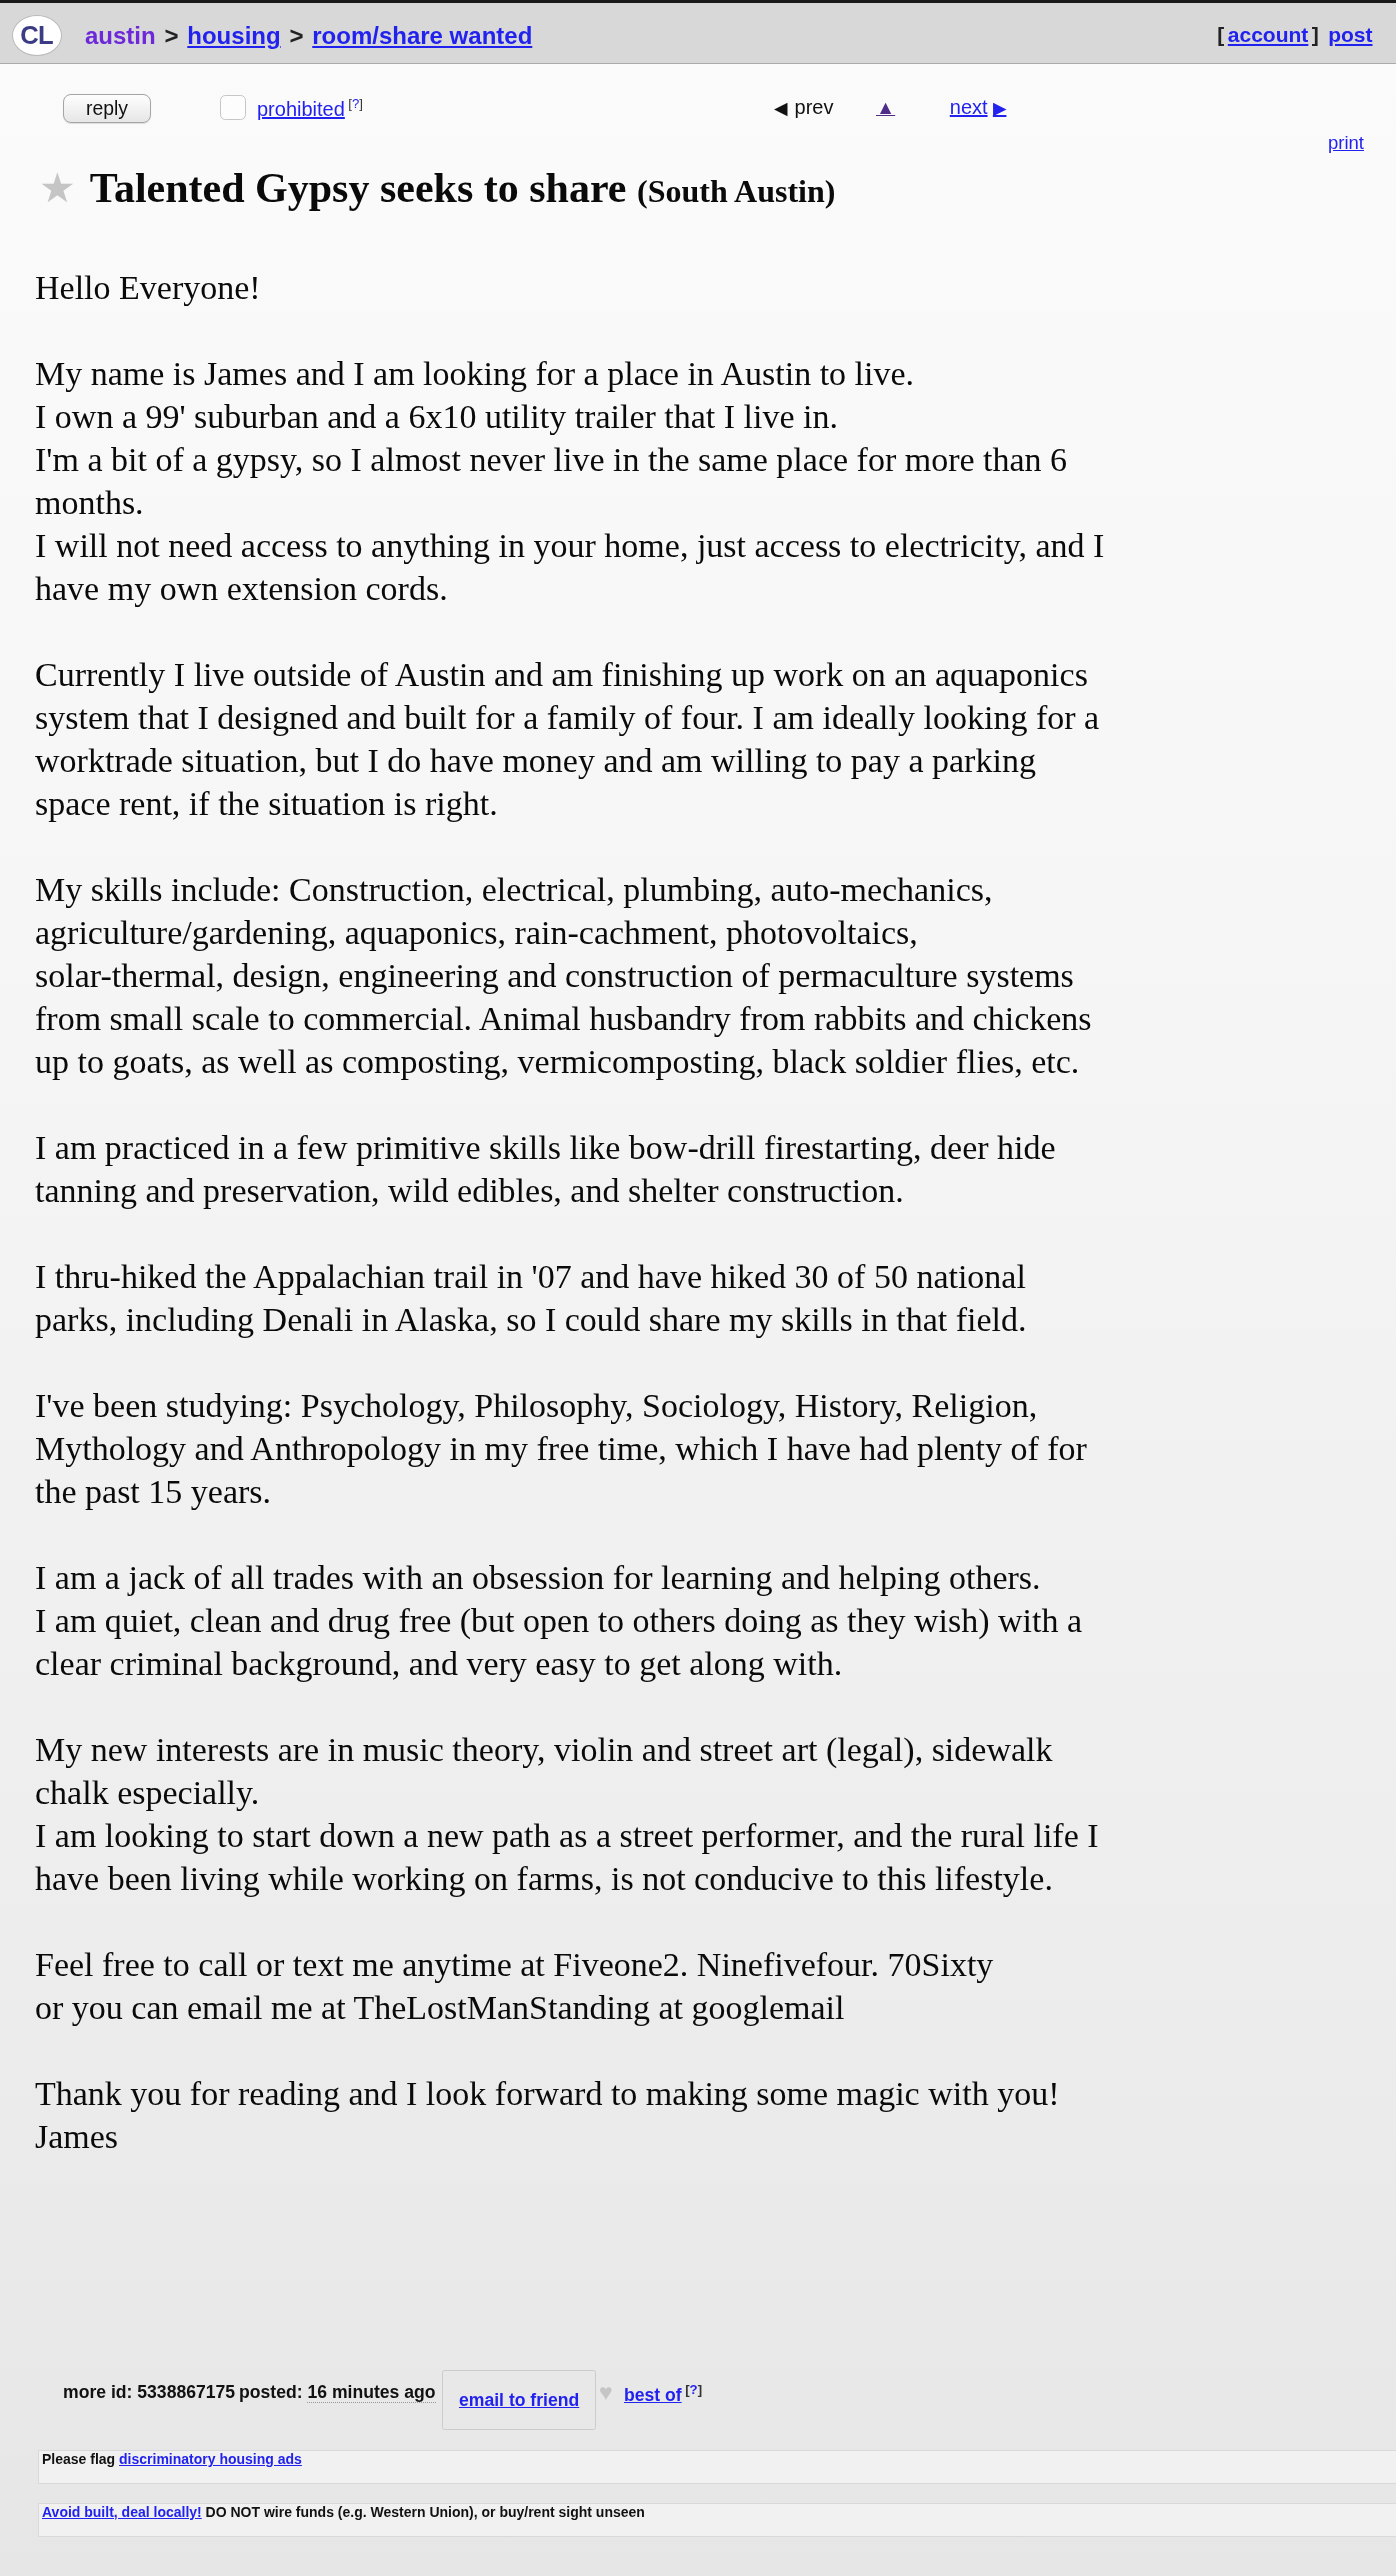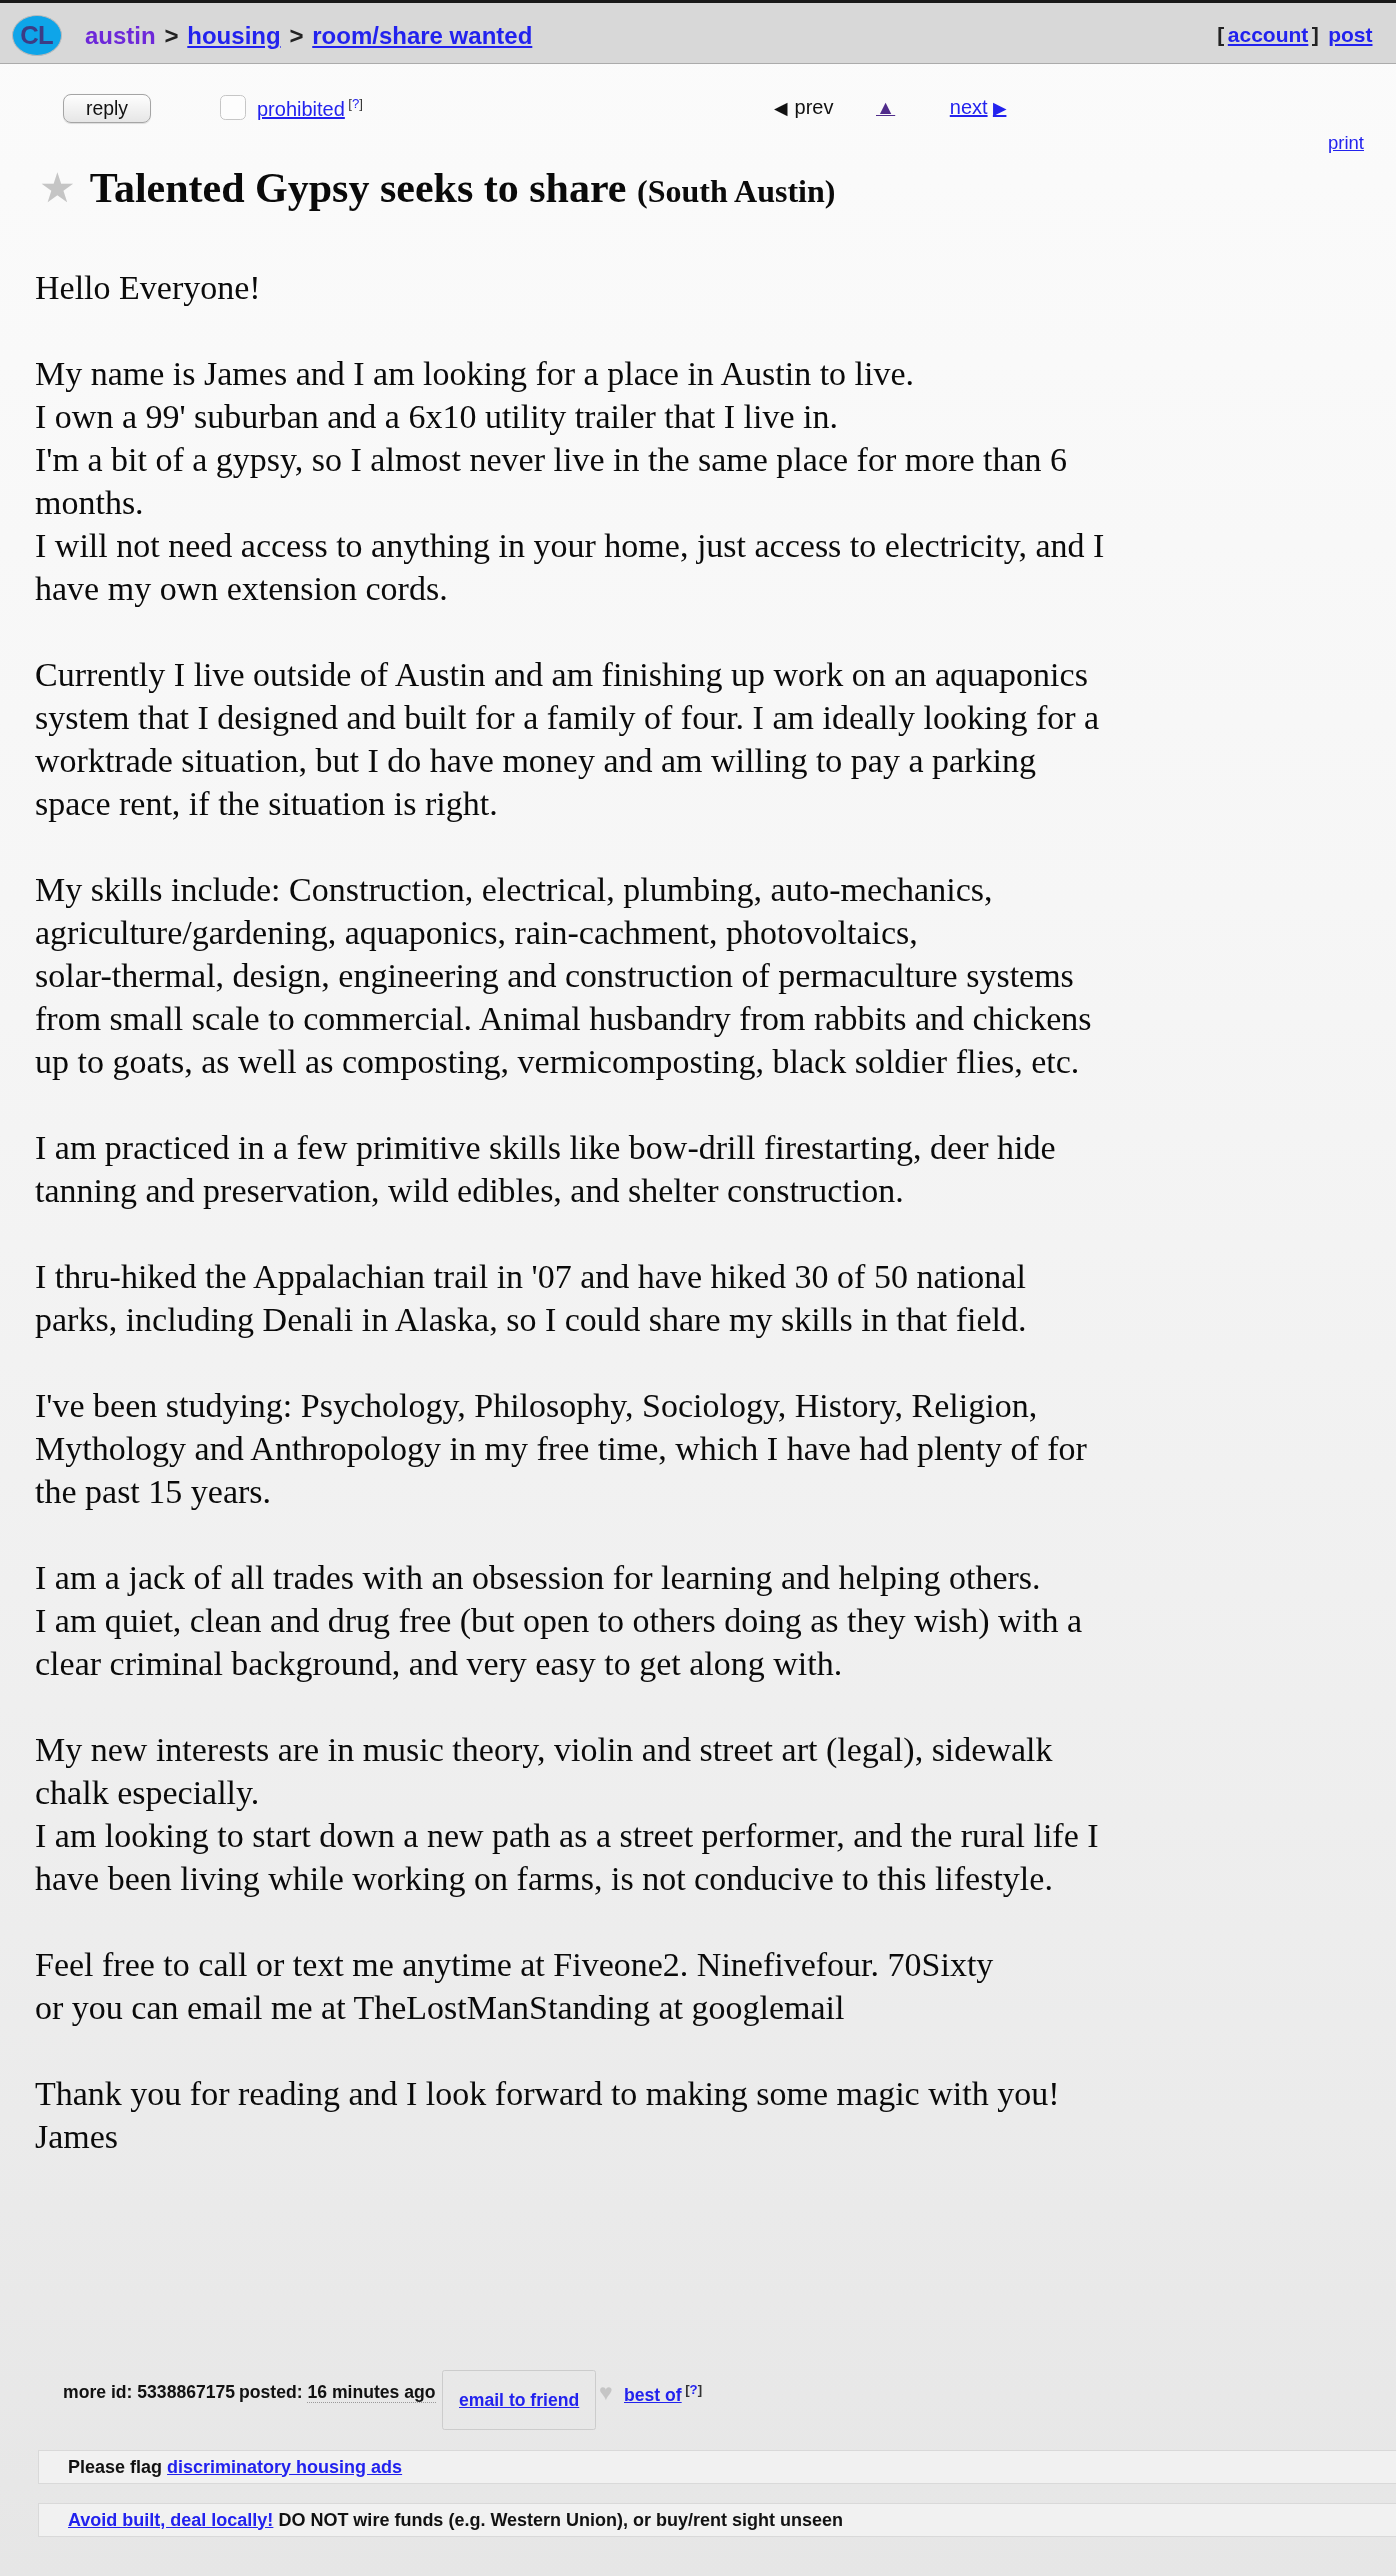--- a/index.html
+++ b/index.html
@@ -14,21 +14,21 @@
   .lnk { color:#2222ee; }
   .visited { color:#4f2b8a; }
 
   
   .topbar {
     position:absolute; top:0; left:0; width:1396px; height:64px;
     background:#d8d8d8; border-top:3.5px solid #191919; border-bottom:0.9px solid #ababab;
   }
   .cl-logo {
     position:absolute; left:11.5px; top:11.5px; width:50px; height:41px;
-    background:#0ea5e9; border:1.8px solid #b9b9b9; border-radius:50%;
+    background:#ffffff; border:1.8px solid #b9b9b9; border-radius:50%;
     display:flex; align-items:center; justify-content:center;
     font-weight:bold; font-size:25.6px; color:#3c3c85; letter-spacing:-0.9px;
   }
   .breadcrumb {
     position:absolute; left:85px; top:19.4px; font-size:24px; font-weight:bold;
   }
   .breadcrumb .city { color:#6d28d9; text-decoration:none; }
   .breadcrumb .sep { color:#222; margin:0 8.8px; }
   .account-area {
     position:absolute; right:20px; top:20px; font-size:21px; font-weight:bold; color:#222;
@@ -90,22 +90,22 @@
     position:absolute; left:379px; top:0; height:60px; padding:0 16px;
     border:0.9px solid #cccccc; border-radius:2.6px; display:flex; align-items:center;
   }
   .heart { position:absolute; left:536px; top:8.8px; color:#c5c5c5; font-size:23px; }
   .bestof { position:absolute; left:561px; top:12.3px; }
 
   
   .notice {
     position:absolute; left:38px; right:0; height:34px;
     background:#f1f1f1; border:0.9px solid #d9d9d9; border-right:none;
-    font-size:18px; font-weight:bold; color:#111;
-    display:flex; align-items:center; padding-left:29px; white-space:pre;
+    font-size:14px; font-weight:bold; color:#111;
+    display:flex; align-items:flex-start; padding-left:3px; white-space:pre;
   }
   .notice-flag { top:2450px; }
   .notice-scams { top:2503px; }
 </style>
 </head>
 <body>
 
 <div class="topbar">
   <div class="cl-logo">CL</div>
   <div class="breadcrumb">

